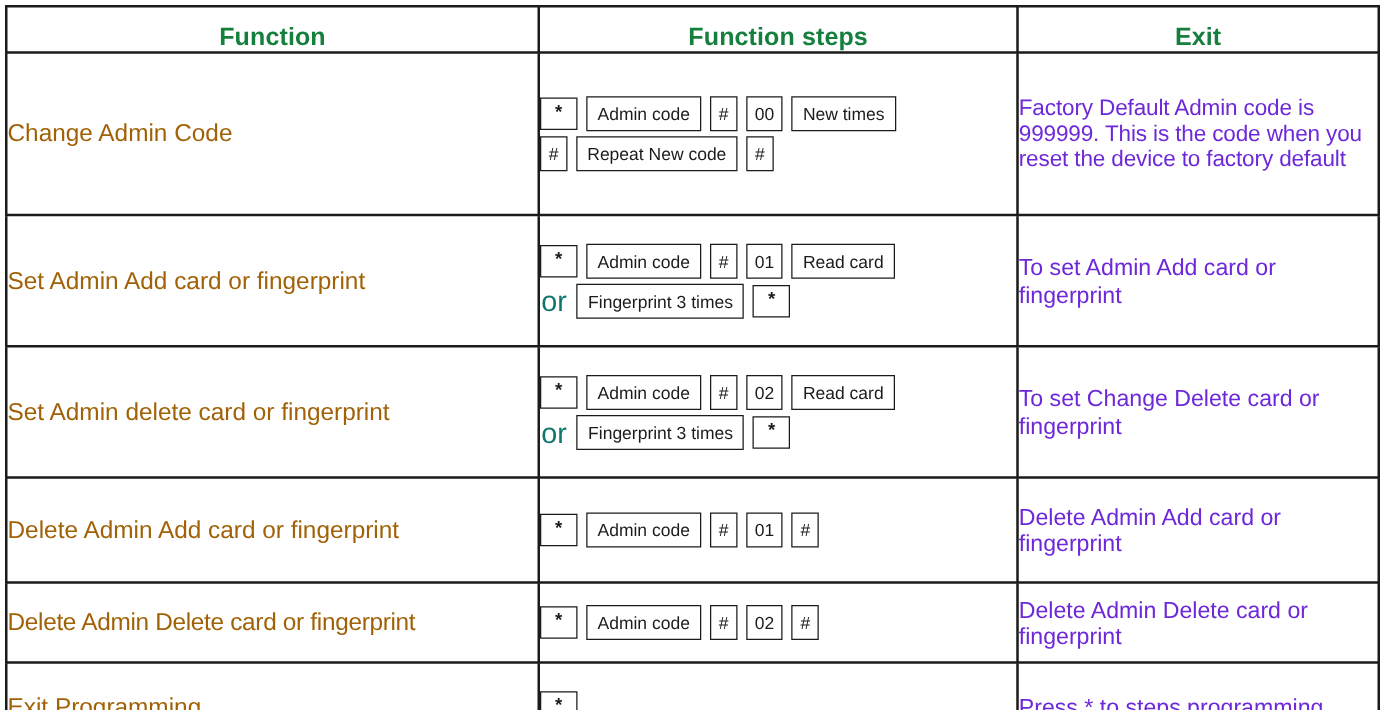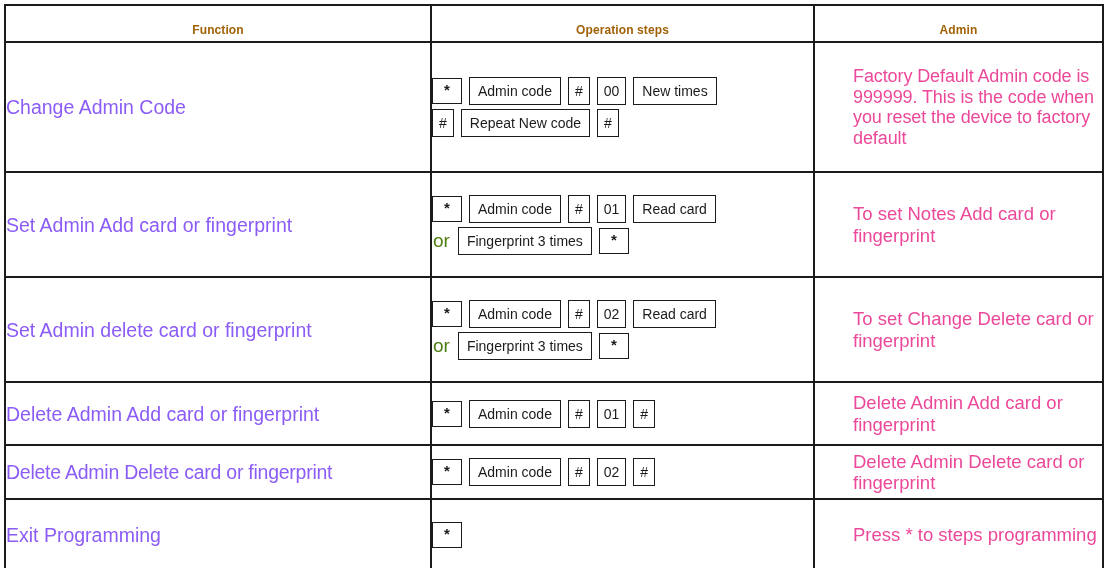--- a/index.html
+++ b/index.html
@@ -36,50 +36,50 @@
   col.c-func  { width: 426px; }
   col.c-steps { width: 383px; }
   col.c-notes { width: 289px; }
 
   
   .hdr-cell {
     height: 30px;
     text-align: center;
   }
   .hdr-text {
-    font-size: 12px;
+    font-size: 20px;
     font-weight: bold;
     letter-spacing: 0.1px;
     line-height: 22px;
-    color: #a16207;
+    color: #15803d;
     margin-top: 13px;
   }
 
   
   .func-cell { padding: 4px 0 4px 18px; }
   .func-text {
     font-size: 19.5px;
     line-height: 24px;
-    color: #8b5cf6;
+    color: #a16207;
     white-space: nowrap;
   }
   .func-text.tight { letter-spacing: -0.25px; }
 
   
   .steps-cell { padding: 6px 0 6px 10px; }
   .step-line {
     display: flex;
     align-items: center;
     gap: 7px;
     margin: 4px 0;
   }
   .or-lbl {
-    font-size: 19px;
+    font-size: 23px;
     line-height: 20px;
-    color: #4d7c0f;
+    color: #0f766e;
     padding: 0 1px;
     text-align: right;
   }
   .key {
     border: 1.6px solid #1b1b1b;
     background: #fff;
     display: inline-flex;
     align-items: center;
     justify-content: center;
     font-size: 14px;
@@ -98,22 +98,21 @@
     font-weight: bold;
     line-height: 14px;
   }
   .key.star span { display: block; transform: translateY(-1px); }
 
   
   .notes-cell { padding: 4px 6px 4px 11px; }
   .notes-text {
     font-size: 18.5px;
     line-height: 21.5px;
-    color: #ec4899;
-    padding-left: 38px;
+    color: #6d28d9;
   }
   .notes-text.cond { font-size: 18px; line-height: 20.5px; letter-spacing: -0.1px; }
 </style>
 </head>
 <body>
 
 <div id="page">
 
   <table class="spec">
     <colgroup>
@@ -121,24 +120,24 @@
         <col class="c-steps">
         <col class="c-notes">
     </colgroup>
 
     <thead>
       <tr>
         <th class="hdr-cell">
           <div class="hdr-text">Function</div>
         </th>
         <th class="hdr-cell">
-          <div class="hdr-text">Operation steps</div>
+          <div class="hdr-text">Function steps</div>
         </th>
         <th class="hdr-cell">
-          <div class="hdr-text">Admin</div>
+          <div class="hdr-text">Exit</div>
         </th>
       </tr>
     </thead>
 
     <tbody>
 
       <tr style="height:130px">
         <td class="func-cell">
           <div class="func-text">Change Admin Code</div>
         </td>
@@ -179,21 +178,21 @@
           </div>
           <div class="step-line">
             <span class="or-lbl">or</span>
             <span class="key">Fingerprint 3 times</span>
             <span class="key star">
                 <span>*</span>
               </span>
           </div>
         </td>
         <td class="notes-cell">
-          <div class="notes-text">To set Notes Add card or fingerprint</div>
+          <div class="notes-text">To set Admin Add card or fingerprint</div>
         </td>
       </tr>
 
       <tr style="height:105px">
         <td class="func-cell">
           <div class="func-text">Set Admin delete card or fingerprint</div>
         </td>
         <td class="steps-cell">
           <div class="step-line">
             <span class="key star">
@@ -210,41 +209,41 @@
             <span class="key star">
                 <span>*</span>
               </span>
           </div>
         </td>
         <td class="notes-cell">
           <div class="notes-text">To set Change Delete card or fingerprint</div>
         </td>
       </tr>
 
-      <tr style="height:63px">
+      <tr style="height:84px">
         <td class="func-cell">
           <div class="func-text">Delete Admin Add card or fingerprint</div>
         </td>
         <td class="steps-cell">
           <div class="step-line">
             <span class="key star">
                 <span>*</span>
               </span>
             <span class="key">Admin code</span>
             <span class="key narrow">#</span>
             <span class="key narrow">01</span>
             <span class="key narrow">#</span>
           </div>
         </td>
         <td class="notes-cell">
           <div class="notes-text">Delete Admin Add card or fingerprint</div>
         </td>
       </tr>
 
-      <tr style="height:54px">
+      <tr style="height:64px">
         <td class="func-cell">
           <div class="func-text tight">Delete Admin Delete card or fingerprint</div>
         </td>
         <td class="steps-cell">
           <div class="step-line">
             <span class="key star">
                 <span>*</span>
               </span>
             <span class="key">Admin code</span>
             <span class="key narrow">#</span>

